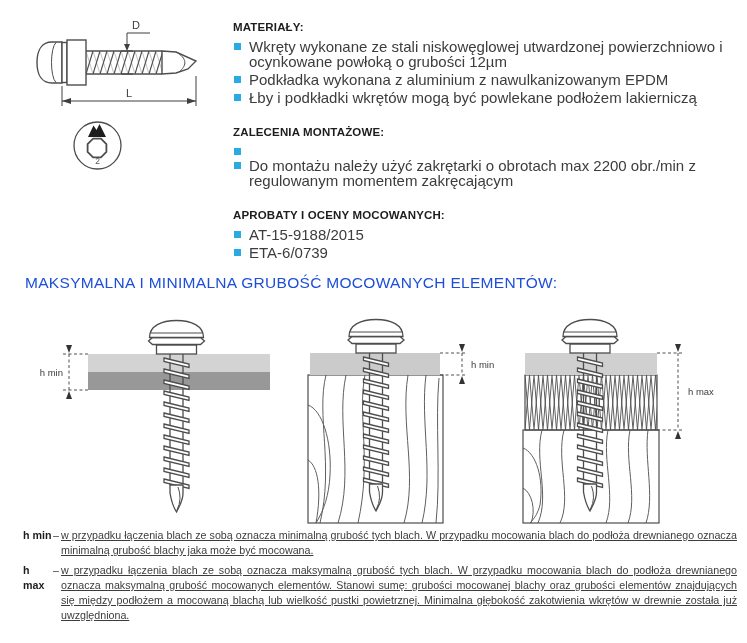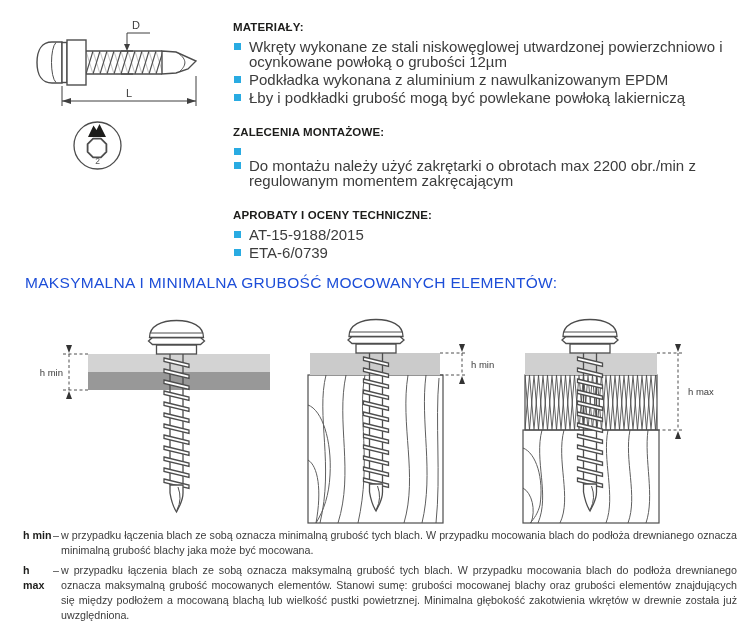--- a/index.html
+++ b/index.html
@@ -38,21 +38,21 @@
   .diagram.d2 { left:290px; }
   .diagram.d3 { left:510px; }
 
   
   .definitions { position:absolute; left:0; top:528px; width:747px;
     padding:0 10px 0 23px; box-sizing:border-box; }
   .def-row { display:grid; grid-template-columns:30px 8px 1fr;
     font-size:10.7px; line-height:15px; margin-bottom:5px; }
   .def-term { font-weight:bold; color:#1d1d1b; }
   .def-sep { color:#3c3c3c; }
-  .def-text { text-align:justify; color:#3c3c3c; }
+  .def-text { text-align:justify; color:#3c3c3c;text-decoration:underline; }
 </style>
 </head>
 <body>
 
 <svg width="0" height="0" style="position:absolute" aria-hidden="true">
   <defs>
     <path id="tband" d="M-12.5,0 L12.5,6 L12.5,9.5 L-12.5,3.5 Z"></path>
     <g id="vscrew" stroke="#4d4d4d" fill="#ffffff" stroke-width="1.3">
       <path d="M-6.5,0 V131" fill="none"></path>
       <path d="M6.5,0 V131" fill="none"></path>
@@ -123,35 +123,35 @@
     <div class="bullet-item">
       <span class="bullet-sq"></span>
       <span><span>Wkręty wykonane ze stali niskowęglowej utwardzonej powierzchniowo i ocynkowane powłoką o grubości 12µm</span><span class="hl"></span></span>
     </div>
     <div class="bullet-item">
       <span class="bullet-sq"></span>
       <span><span>Podkładka wykonana z aluminium z nawulkanizowanym EPDM</span><span class="hl"></span></span>
     </div>
     <div class="bullet-item">
       <span class="bullet-sq"></span>
-      <span><span>Łby i podkładki grubość mogą być powlekane powłoką lakierniczą</span><span class="hl"></span></span>
+      <span><span>Łby i podkładki wkrętów mogą być powlekane podłożem lakierniczą</span><span class="hl"></span></span>
     </div>
   </div>
   <div class="info-section">
     <h3 class="section-title">ZALECENIA MONTAŻOWE:</h3>
     <div class="bullet-item">
       <span class="bullet-sq"></span>
     </div>
     <div class="bullet-item">
       <span class="bullet-sq"></span>
       <span><span>Do montażu należy użyć zakrętarki o obrotach max 2200 obr./min z regulowanym momentem zakręcającym</span><span class="hl"></span></span>
     </div>
   </div>
   <div class="info-section">
-    <h3 class="section-title">APROBATY I OCENY TECHNICZNE:</h3>
+    <h3 class="section-title">APROBATY I OCENY MOCOWANYCH:</h3>
     <div class="bullet-item">
       <span class="bullet-sq"></span>
       <span><span>AT-15-9188/2015</span><span class="hl"></span></span>
     </div>
     <div class="bullet-item">
       <span class="bullet-sq"></span>
       <span><span>ETA-6/0739</span><span class="hl"></span></span>
     </div>
   </div>
 </div>

